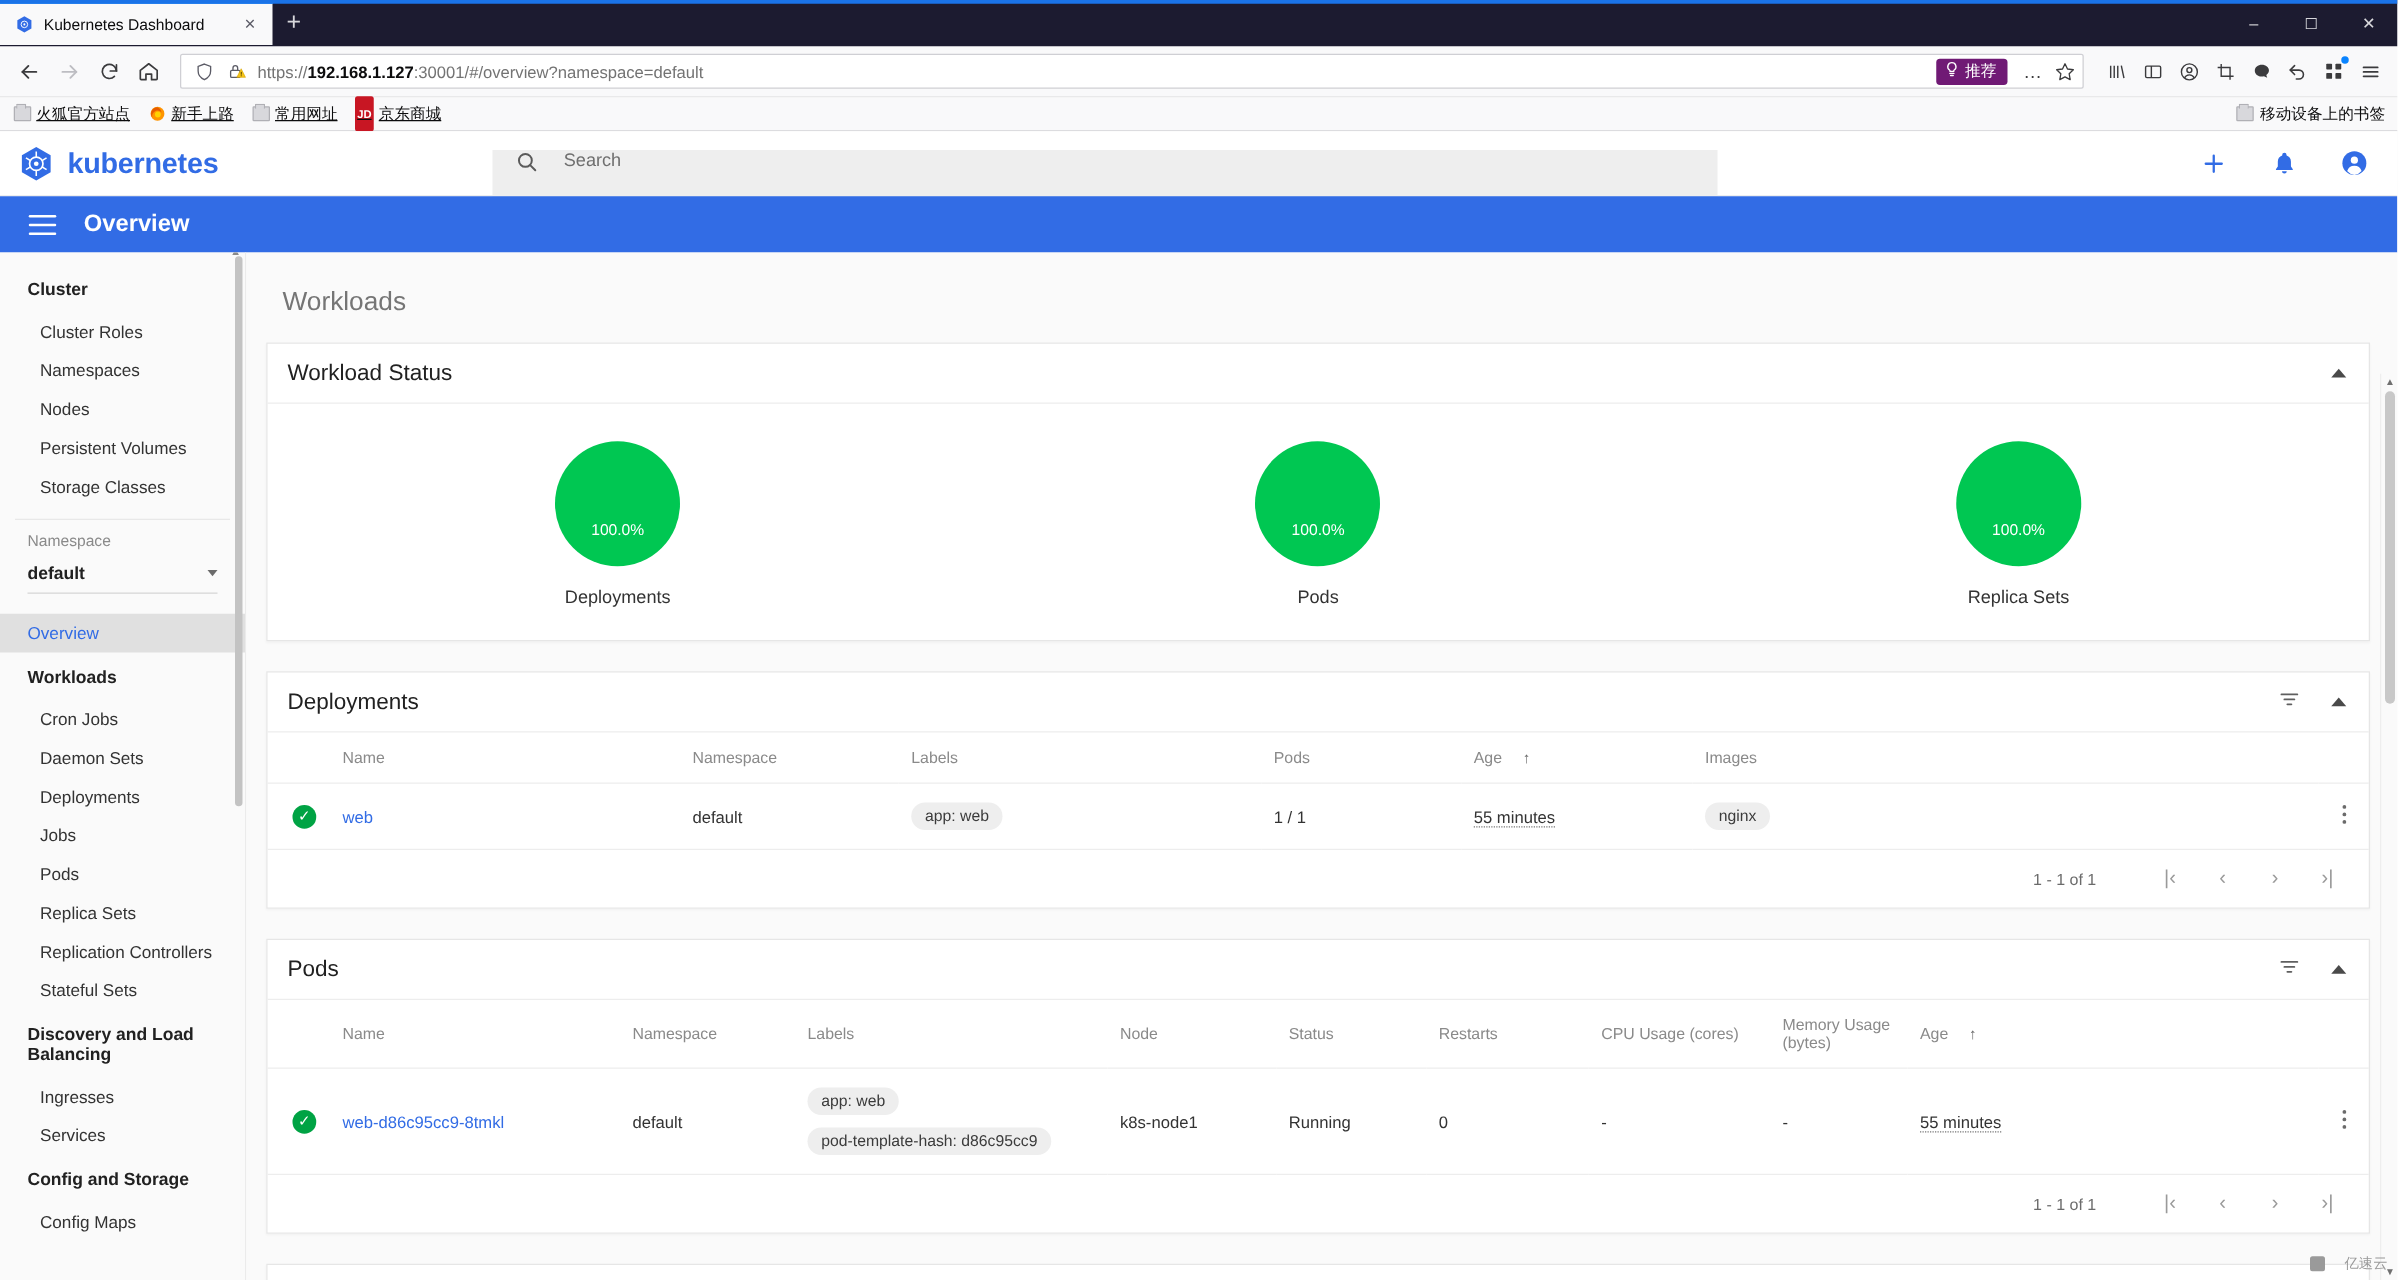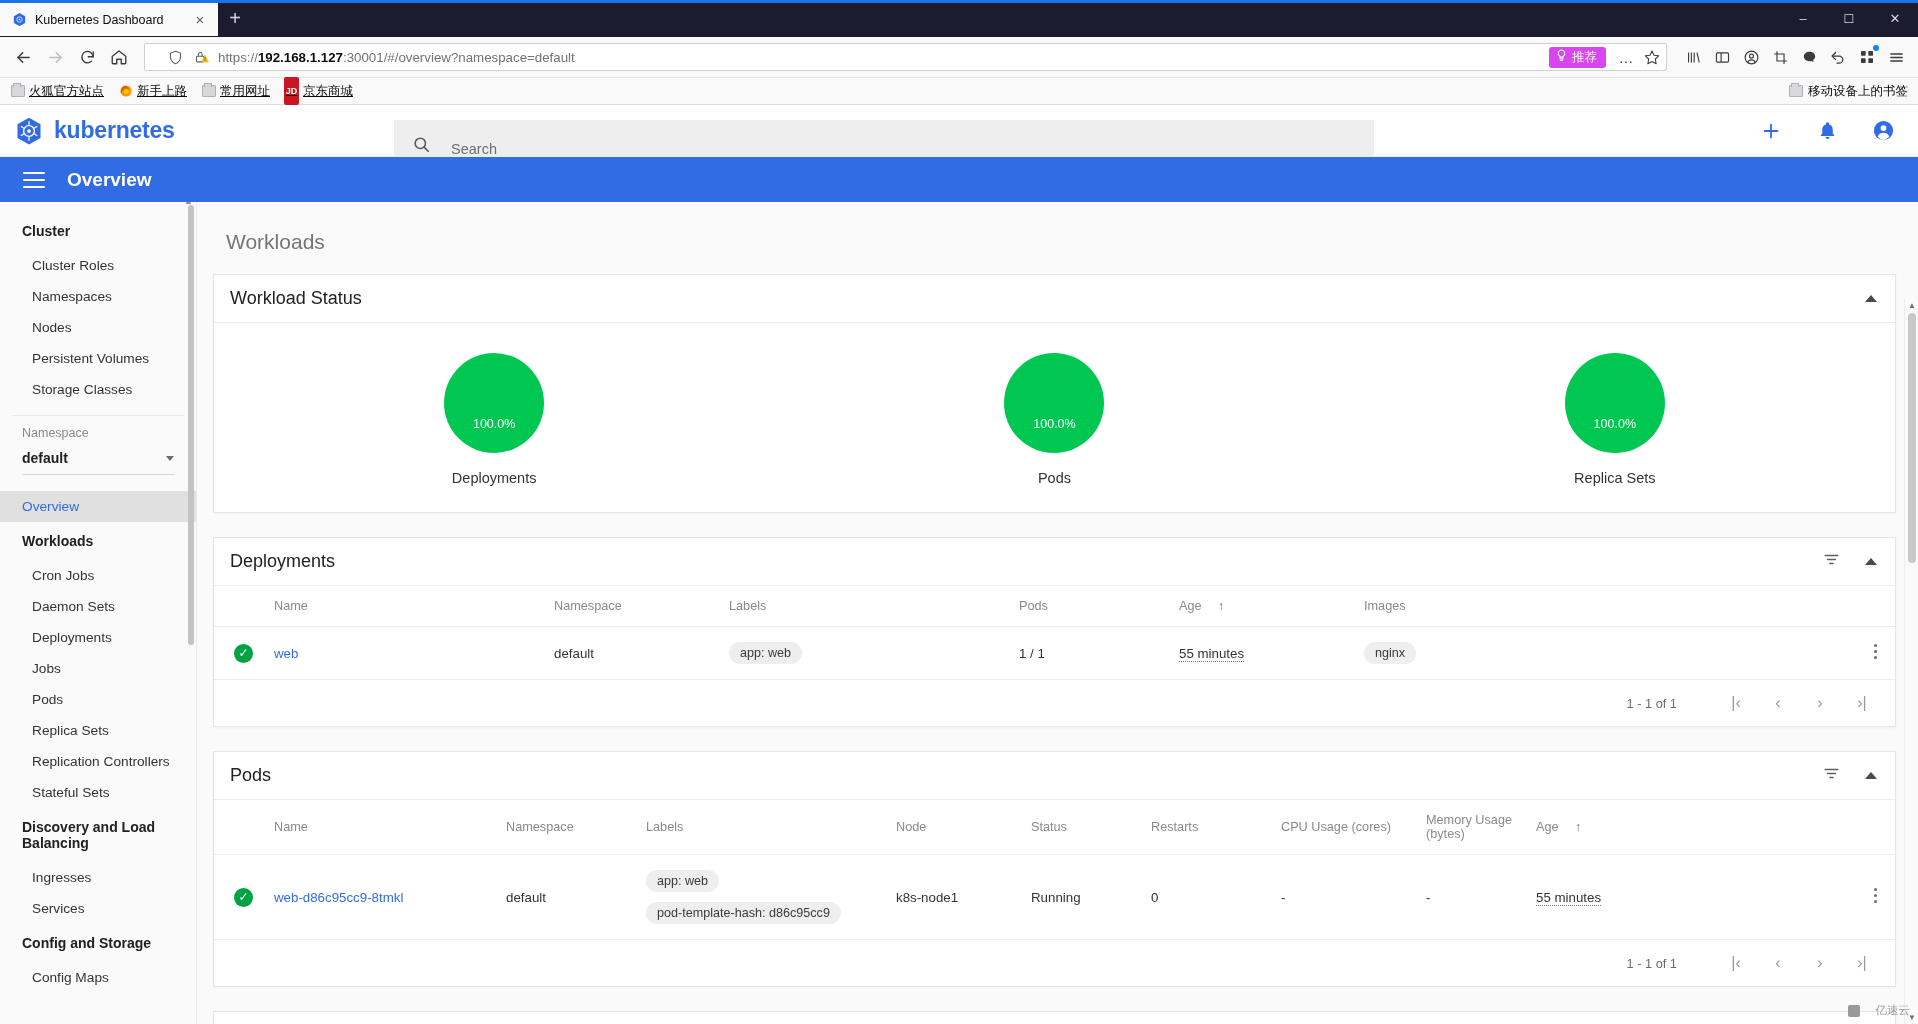--- a/index.html
+++ b/index.html
@@ -53,29 +53,29 @@
   .navbtn.disabled { color: #bdbdc2; }
 
   .urlbar {
     flex: 1;
     height: 28px;
     background: #fff;
     border: 1px solid #cfcfd4;
     border-radius: 2px;
     display: flex; align-items: center;
     margin: 0 10px 0 8px;
-    padding: 0 2px 0 18px;
+    padding: 0 2px 0 6px;
     gap: 2px;
   }
   .url-icon { width: 24px; height: 24px; display:flex; align-items:center; justify-content:center; }
   .url-text { flex:1; font-size: 13.3px; color:#737373; white-space:nowrap; overflow:hidden; padding-left:3px;}
   .url-host { color:#0c0c0d; font-weight:600;}
   .recommend-pill {
     display:flex; align-items:center; gap:4px;
-    background:#d946ef; color:#fff;
+    background:#701a75; color:#fff;
     height:21px; padding:0 9px 0 6px; border-radius:3px;
     font-size:12.5px; white-space:nowrap;
   }
   .url-trail { display:flex; align-items:center; gap:2px; padding-left:6px;}
   .url-trail .navbtn { width:24px;height:24px;}
 
   .toolbar-right { display:flex; align-items:center; gap:1px; }
   .toolbar-right .navbtn { width: 28px; height: 28px; }
   .appsicon { position: relative; }
   .appsicon .dot { position:absolute; top:2px; right:2px; width:6px;height:6px;border-radius:50%;background:#0a84ff;}
@@ -110,21 +110,21 @@
     border-bottom: 1px solid #eee;
     flex: 0 0 52px;
   }
   .k8s-logo { display:flex; align-items:center; gap:10px; width: 380px; flex:0 0 380px;}
   .k8s-logo .wheel { width:30px; height:30px; }
   .k8s-logo .brand { font-size: 23px; font-weight: 700; color: #326ce5; letter-spacing: -0.2px;}
   .searchwrap {
     flex: 1;
     height: 38px;
     background: #eeeeee;
-    display: flex; align-items: flex-end;
+    display: flex; align-items: flex-start;
     gap: 18px;
     padding: 0 18px;
     max-width: 980px;
     margin-top: 16px;
   }
   .search-input {
     border: none; background: transparent; outline: none;
     font-size: 14.5px; color: #5a5a5a; flex: 1;
     font-family: "Liberation Sans", sans-serif;
   }

